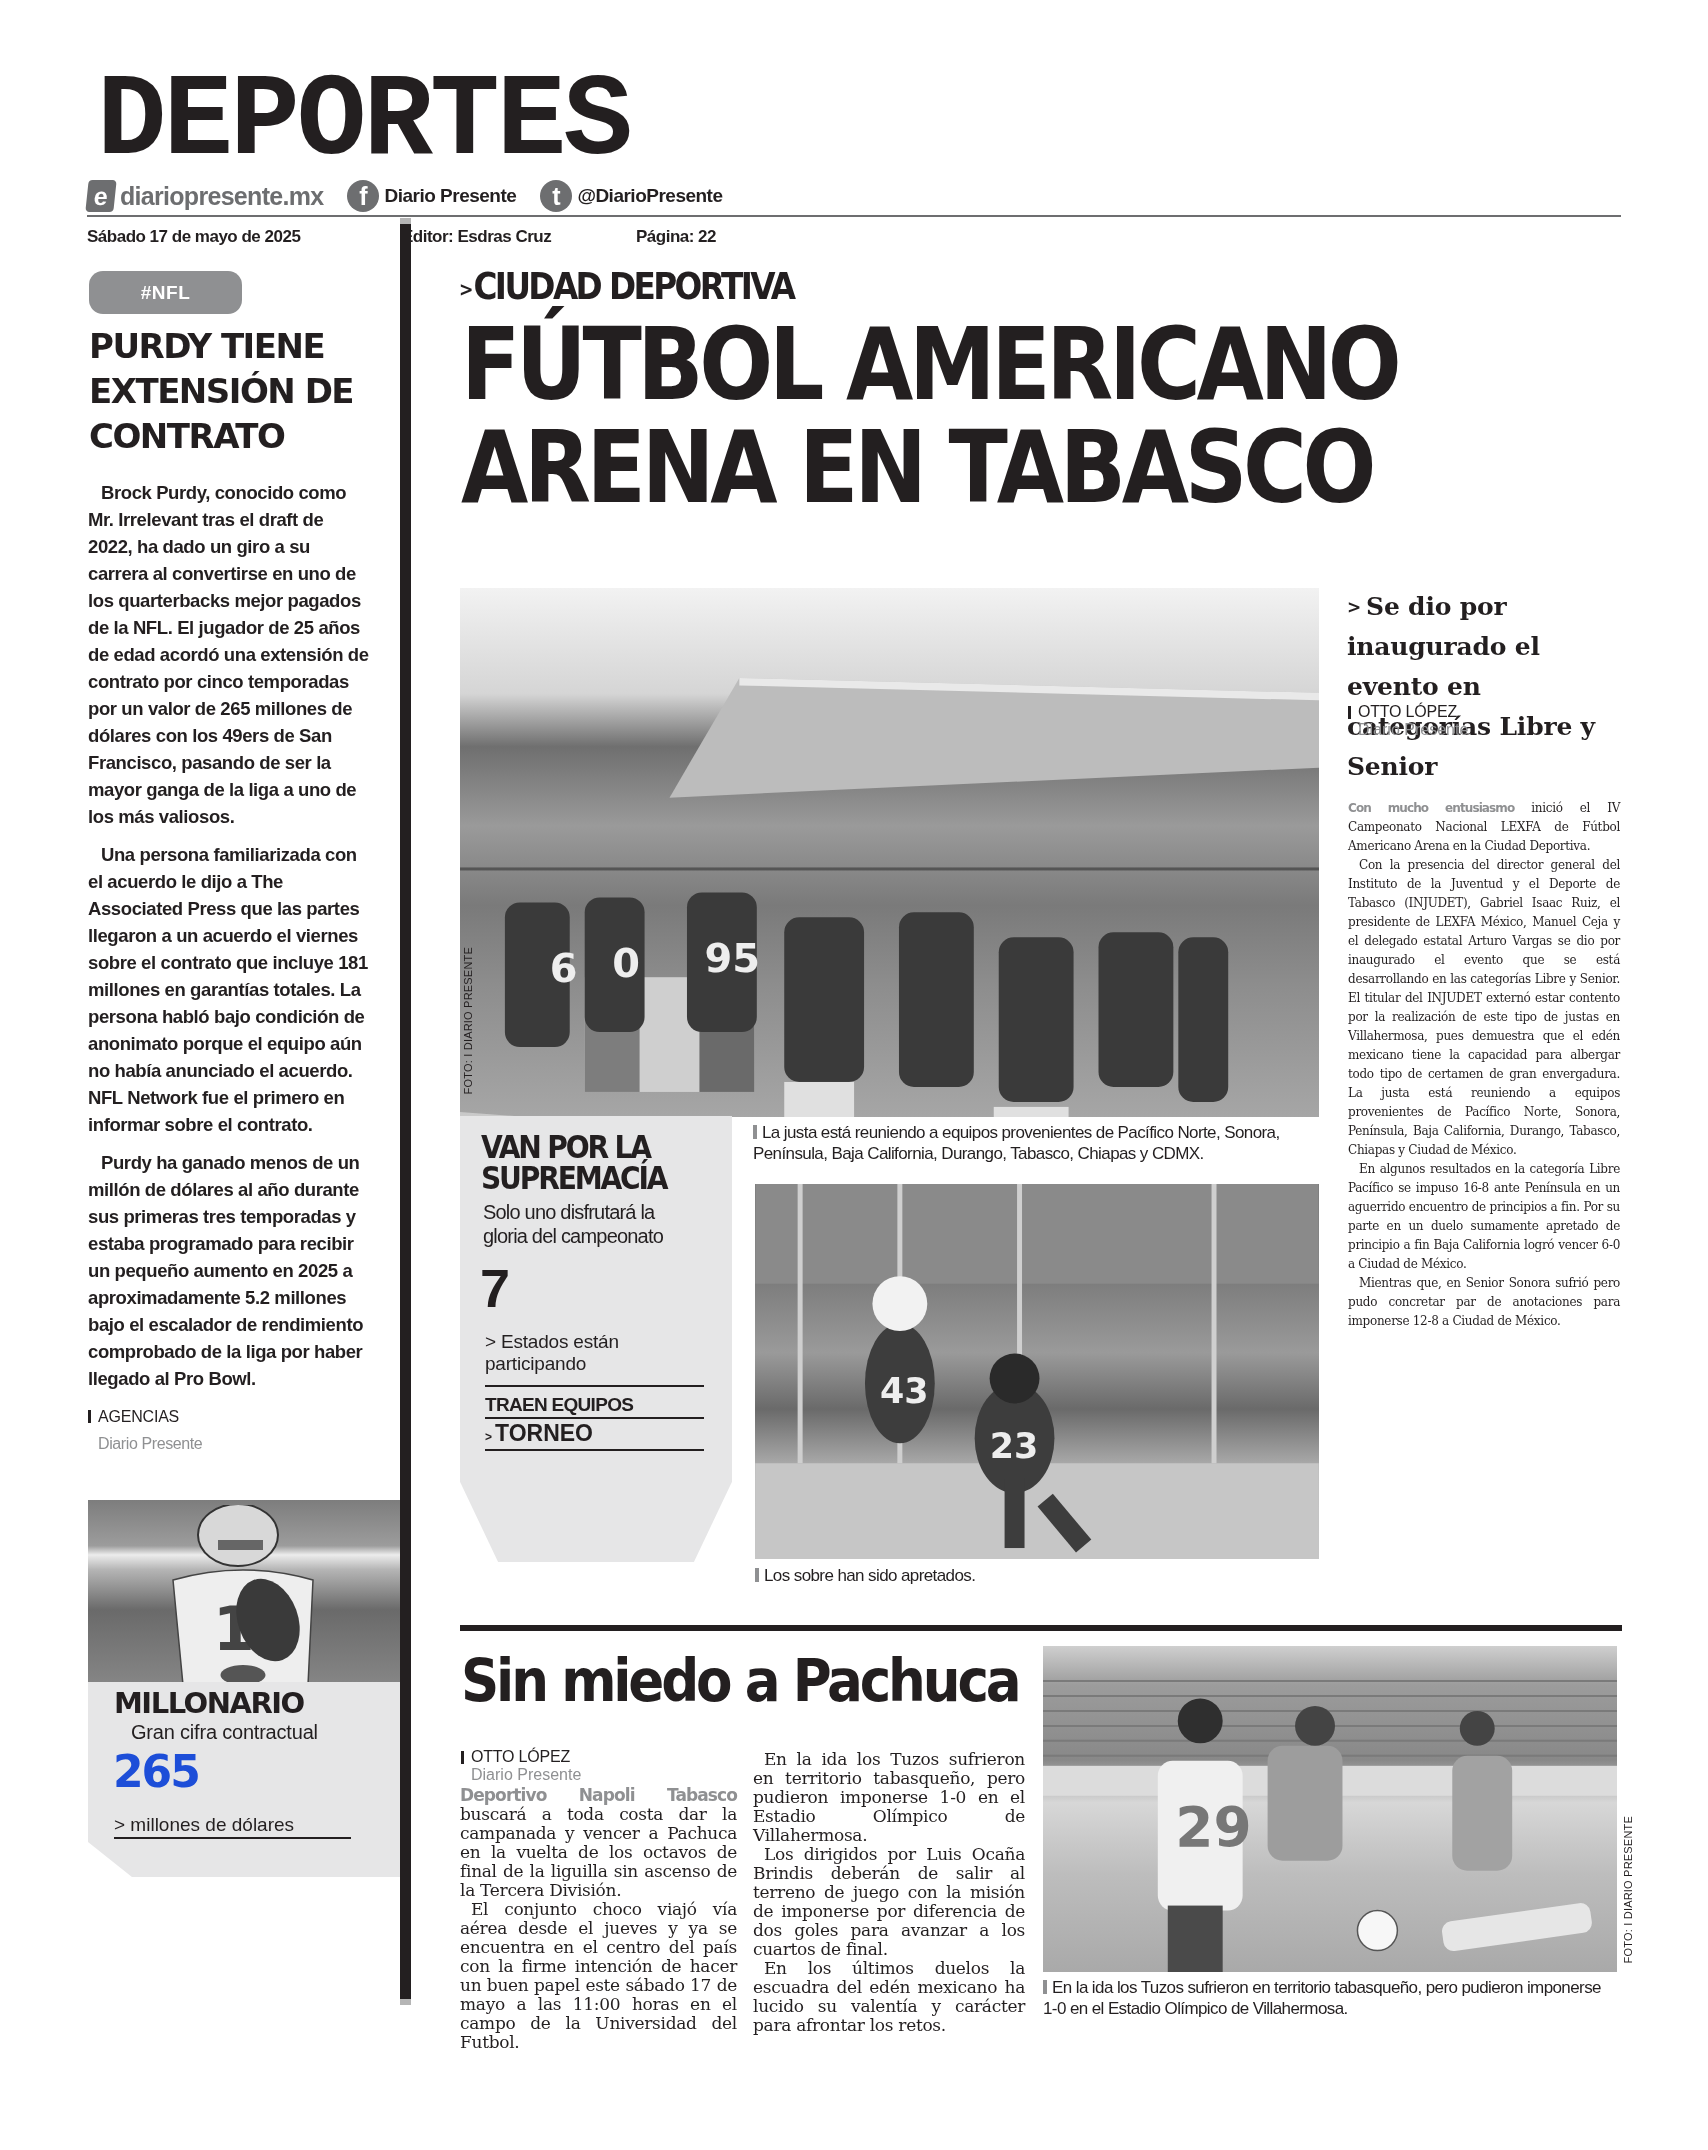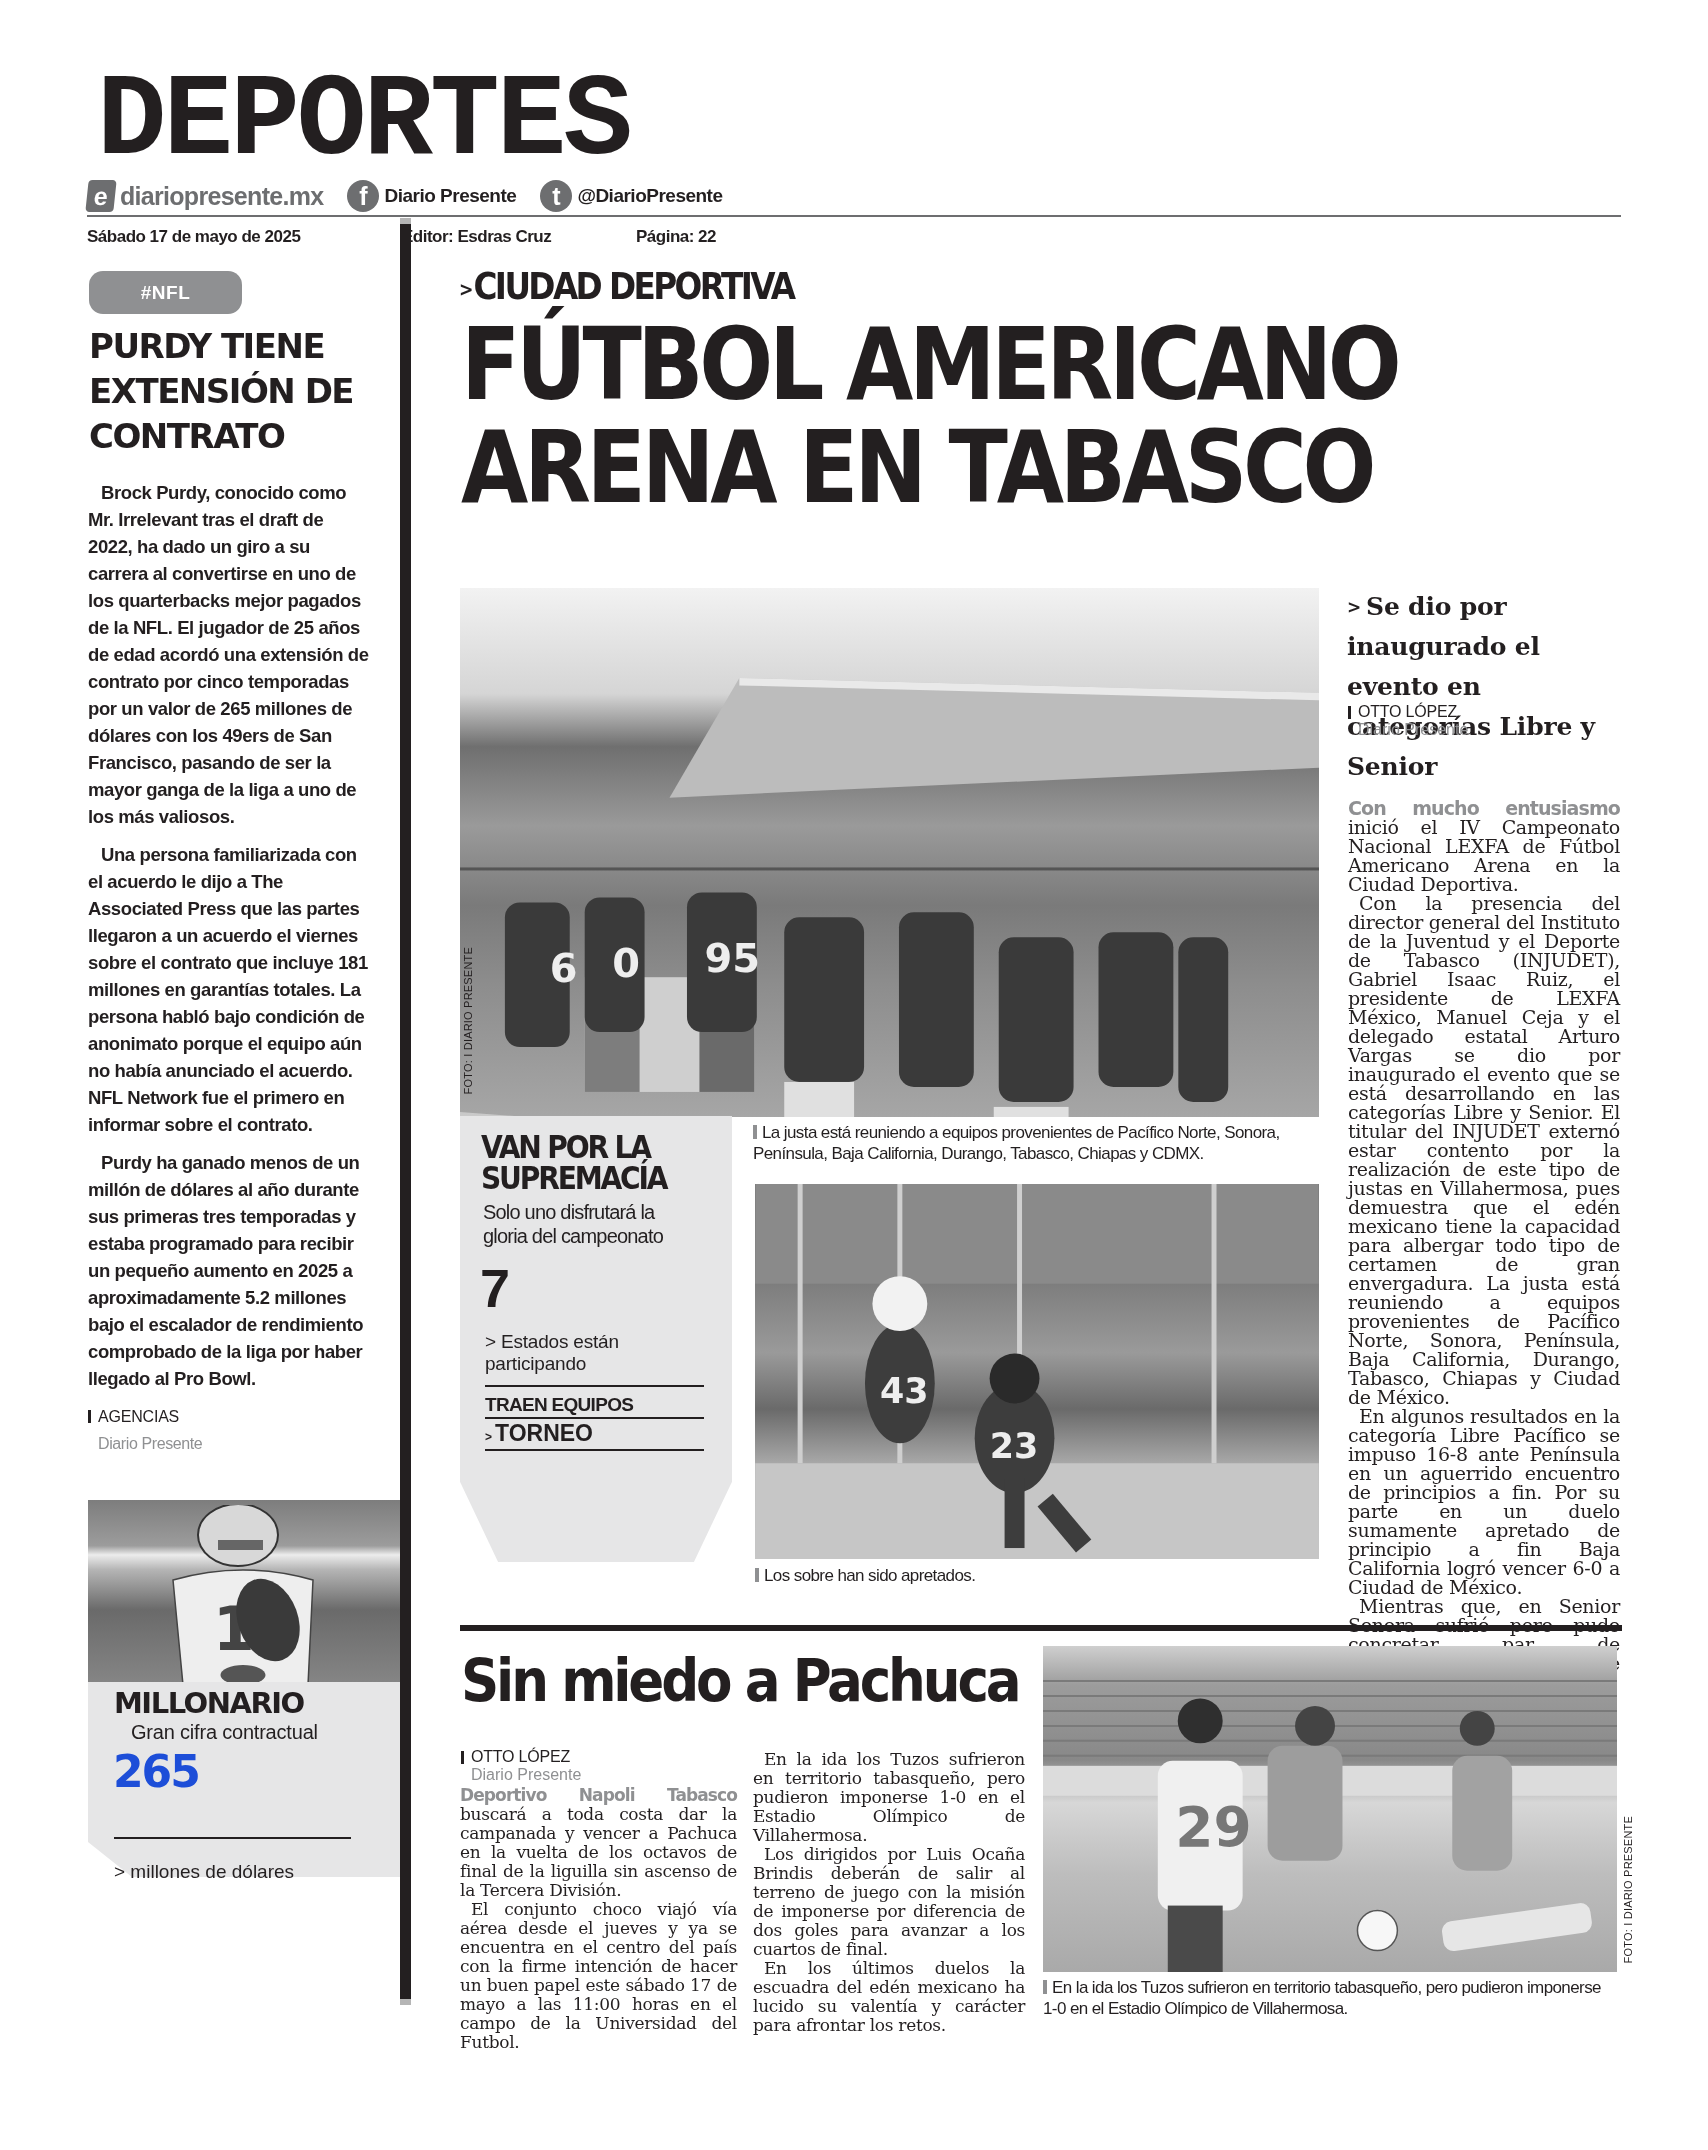--- a/index.html
+++ b/index.html
@@ -37,21 +37,21 @@
   .byline-source { font-size: 16px; color: #8f9092; padding-left: 10px; }
 
   .purdy-photo { left: 88px; top: 1500px; width: 314px; height: 183px;
     background: linear-gradient(180deg, #7d7d7d 0%, #9c9c9c 25%, #ececec 30%, #b5b5b5 38%, #6a6a6a 60%, #858585 100%); overflow: hidden; }
   .purdy-photo .player { position: absolute; left: 55px; top: 5px; width: 200px; height: 180px; }
   .stat-box { left: 88px; top: 1682px; width: 314px; height: 195px; background: #e6e6e7;
     clip-path: polygon(0 0, 100% 0, 100% 100%, 14% 100%, 0 82%); }
   .stat-title { left: 114px; top: 1686px; font-family: "DejaVu Sans", sans-serif; font-weight: bold; font-size: 29px; letter-spacing: -1.5px; color: #231f20; }
   .stat-sub { left: 131px; top: 1721px; font-size: 20px; color: #231f20; letter-spacing: -0.2px; }
   .stat-number { left: 113px; top: 1746px; font-family: "DejaVu Sans", sans-serif; font-weight: bold; font-size: 44px; letter-spacing: -2px; color: #1d4ed8; }
-  .stat-unit { left: 114px; top: 1814px; font-size: 19px; color: #231f20; margin-top: 47px; }
+  .stat-unit { left: 114px; top: 1814px; font-size: 19px; color: #231f20; }
   .stat-rule { left: 114px; top: 1837px; width: 237px; height: 1.5px; background: #231f20; }
 
   
   .v-divider { left: 400px; top: 218px; width: 11px; height: 1781px; background: #231f20; }
   .v-divider::before { content: ""; position: absolute; left: 0; top: 0; width: 11px; height: 6px; background: #b5b5b5; }
   .v-divider::after { content: ""; position: absolute; left: 0; bottom: -6px; width: 11px; height: 6px; background: #b5b5b5; }
 
   
   .kicker { left: 459px; top: 264px; font-family: "DejaVu Sans", sans-serif; font-weight: bold; font-size: 38px; letter-spacing: -3px; color: #231f20; transform: scaleX(0.86); transform-origin: left; }
   .kicker .arrow { font-size: 20px; margin-right: 3px; vertical-align: middle; }
@@ -78,21 +78,21 @@
   .caption::before { content: ""; display: inline-block; width: 4px; height: 14px; background: #8f9092; margin-right: 5px; vertical-align: -1px; }
   .caption-1 { left: 753px; top: 1122px; width: 574px; }
   .photo-2 { left: 755px; top: 1184px; width: 564px; height: 375px;
     background: linear-gradient(180deg, #5f5f5f 0%, #7b7b7b 25%, #9a9a9a 45%, #6a6a6a 60%, #b7b7b7 78%, #c4c4c4 100%); }
   .caption-2 { left: 755px; top: 1565px; width: 564px; }
 
   
   .deck { left: 1347px; top: 587px; width: 279px; font-family: "DejaVu Serif", serif; font-weight: bold; font-size: 25px; line-height: 40px; color: #231f20; letter-spacing: -0.2px; }
   .deck .arrow { font-family: "DejaVu Sans", sans-serif; font-size: 17px; margin-right: 5px; vertical-align: 2px; }
   .byline-r { left: 1348px; top: 703px; }
-  .right-body { left: 1348px; top: 799px; width: 272px; font-family: "DejaVu Serif", serif; font-size: 19px; line-height: 19px; color: #231f20; text-align: justify; hyphens: auto; letter-spacing: -0.3px; }
+  .right-body { left: 1348px; top: 799px; width: 272px; font-family: "DejaVu Serif", serif; font-size: 12px; line-height: 19px; color: #231f20; text-align: justify; hyphens: auto; letter-spacing: -0.3px; }
   .right-body p { text-indent: 11px; }
   .right-body p.first { text-indent: 0; }
   .lead-in { font-family: "DejaVu Sans", sans-serif; font-weight: bold; color: #8f9092; letter-spacing: -0.9px; }
 
   
   .story2-rule { left: 460px; top: 1625px; width: 1162px; height: 6px; background: #231f20; }
   .story2-headline { left: 461px; top: 1646px; font-family: "DejaVu Sans", sans-serif; font-weight: bold; font-size: 59px; letter-spacing: -3.5px; color: #231f20; transform: scaleX(0.9); transform-origin: left; }
   .byline-2 { left: 461px; top: 1748px; }
   .s2-body { font-family: "DejaVu Serif", serif; font-size: 17px; line-height: 19px; color: #231f20; text-align: justify; letter-spacing: -0.3px; }
   .s2-body p { text-indent: 11px; }

